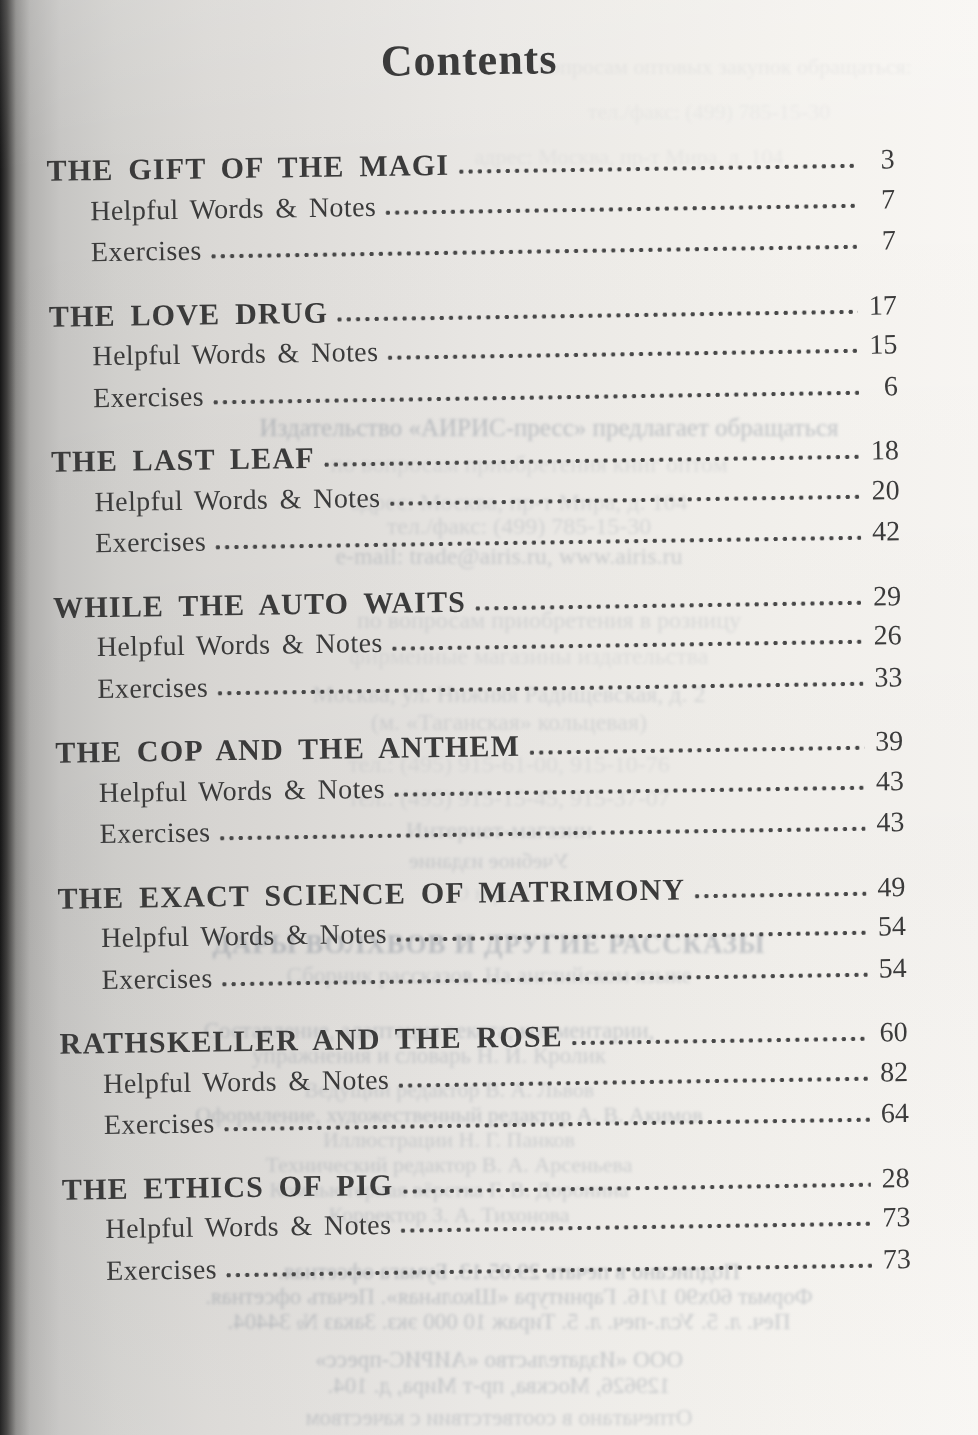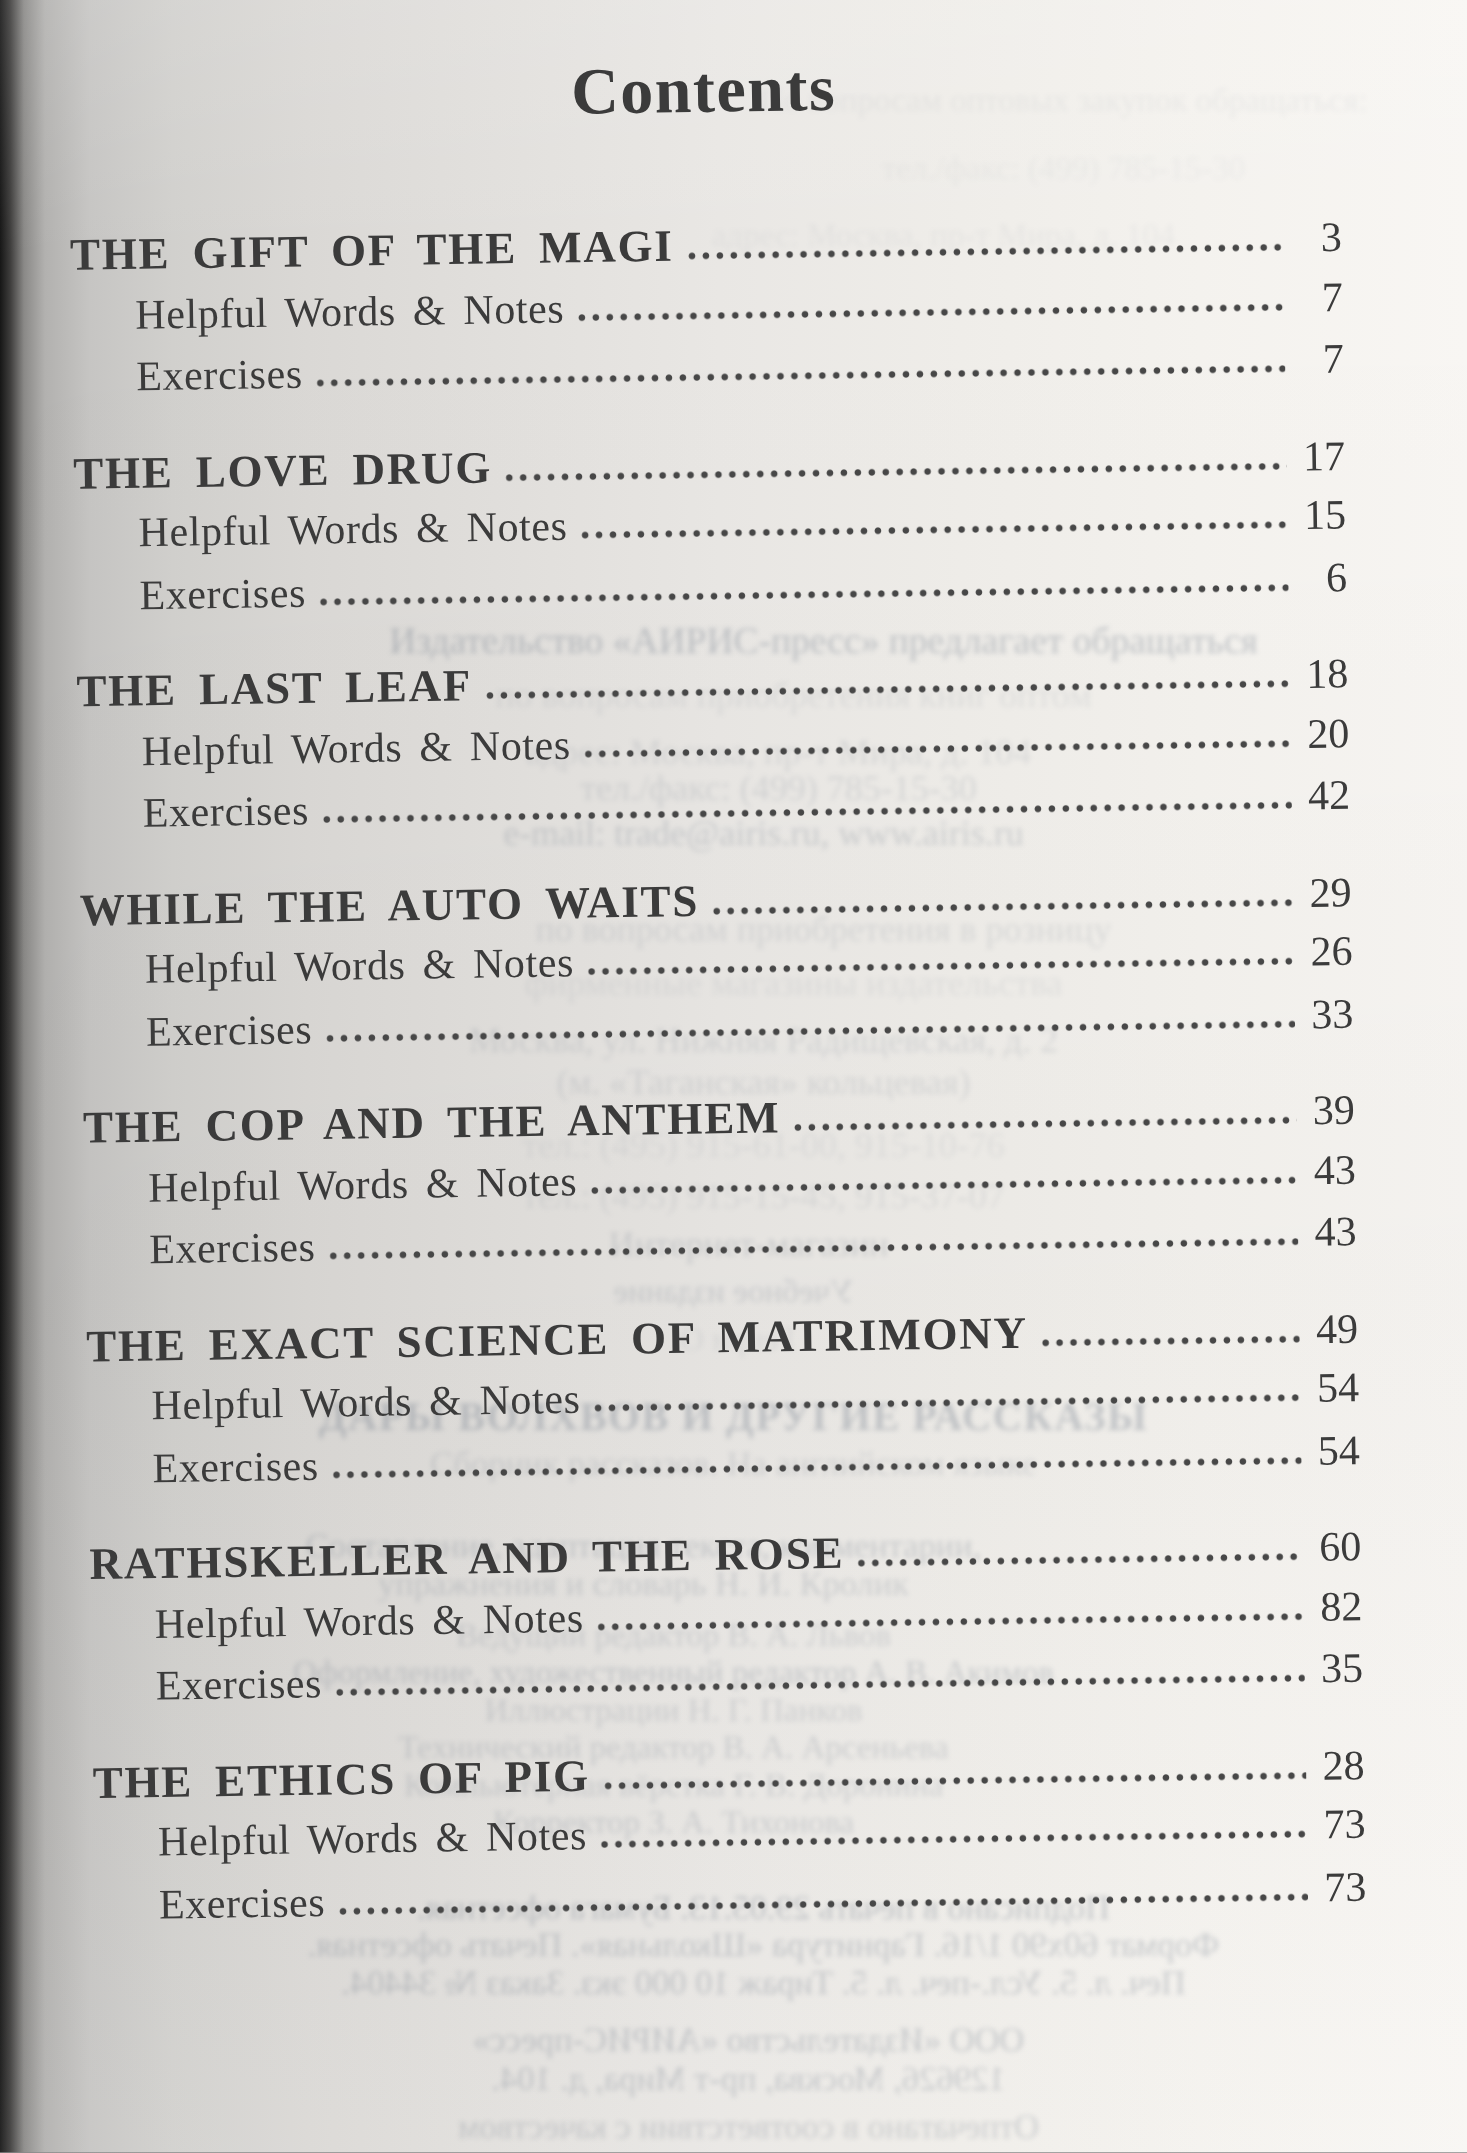--- a/index.html
+++ b/index.html
@@ -201,21 +201,21 @@
             <span class="pagenum">60</span>
           </div>
           <div class="row sub">
             <span class="label">Helpful Words &amp; Notes</span>
             <div class="leader"></div>
             <span class="pagenum">82</span>
           </div>
           <div class="row sub">
             <span class="label">Exercises</span>
             <div class="leader"></div>
-            <span class="pagenum">35</span>
+            <span class="pagenum">64</span>
           </div>
         </div>
         <div class="toc-section">
           <div class="row main">
             <span class="label">THE ETHICS OF PIG</span>
             <div class="leader"></div>
             <span class="pagenum">28</span>
           </div>
           <div class="row sub">
             <span class="label">Helpful Words &amp; Notes</span>

